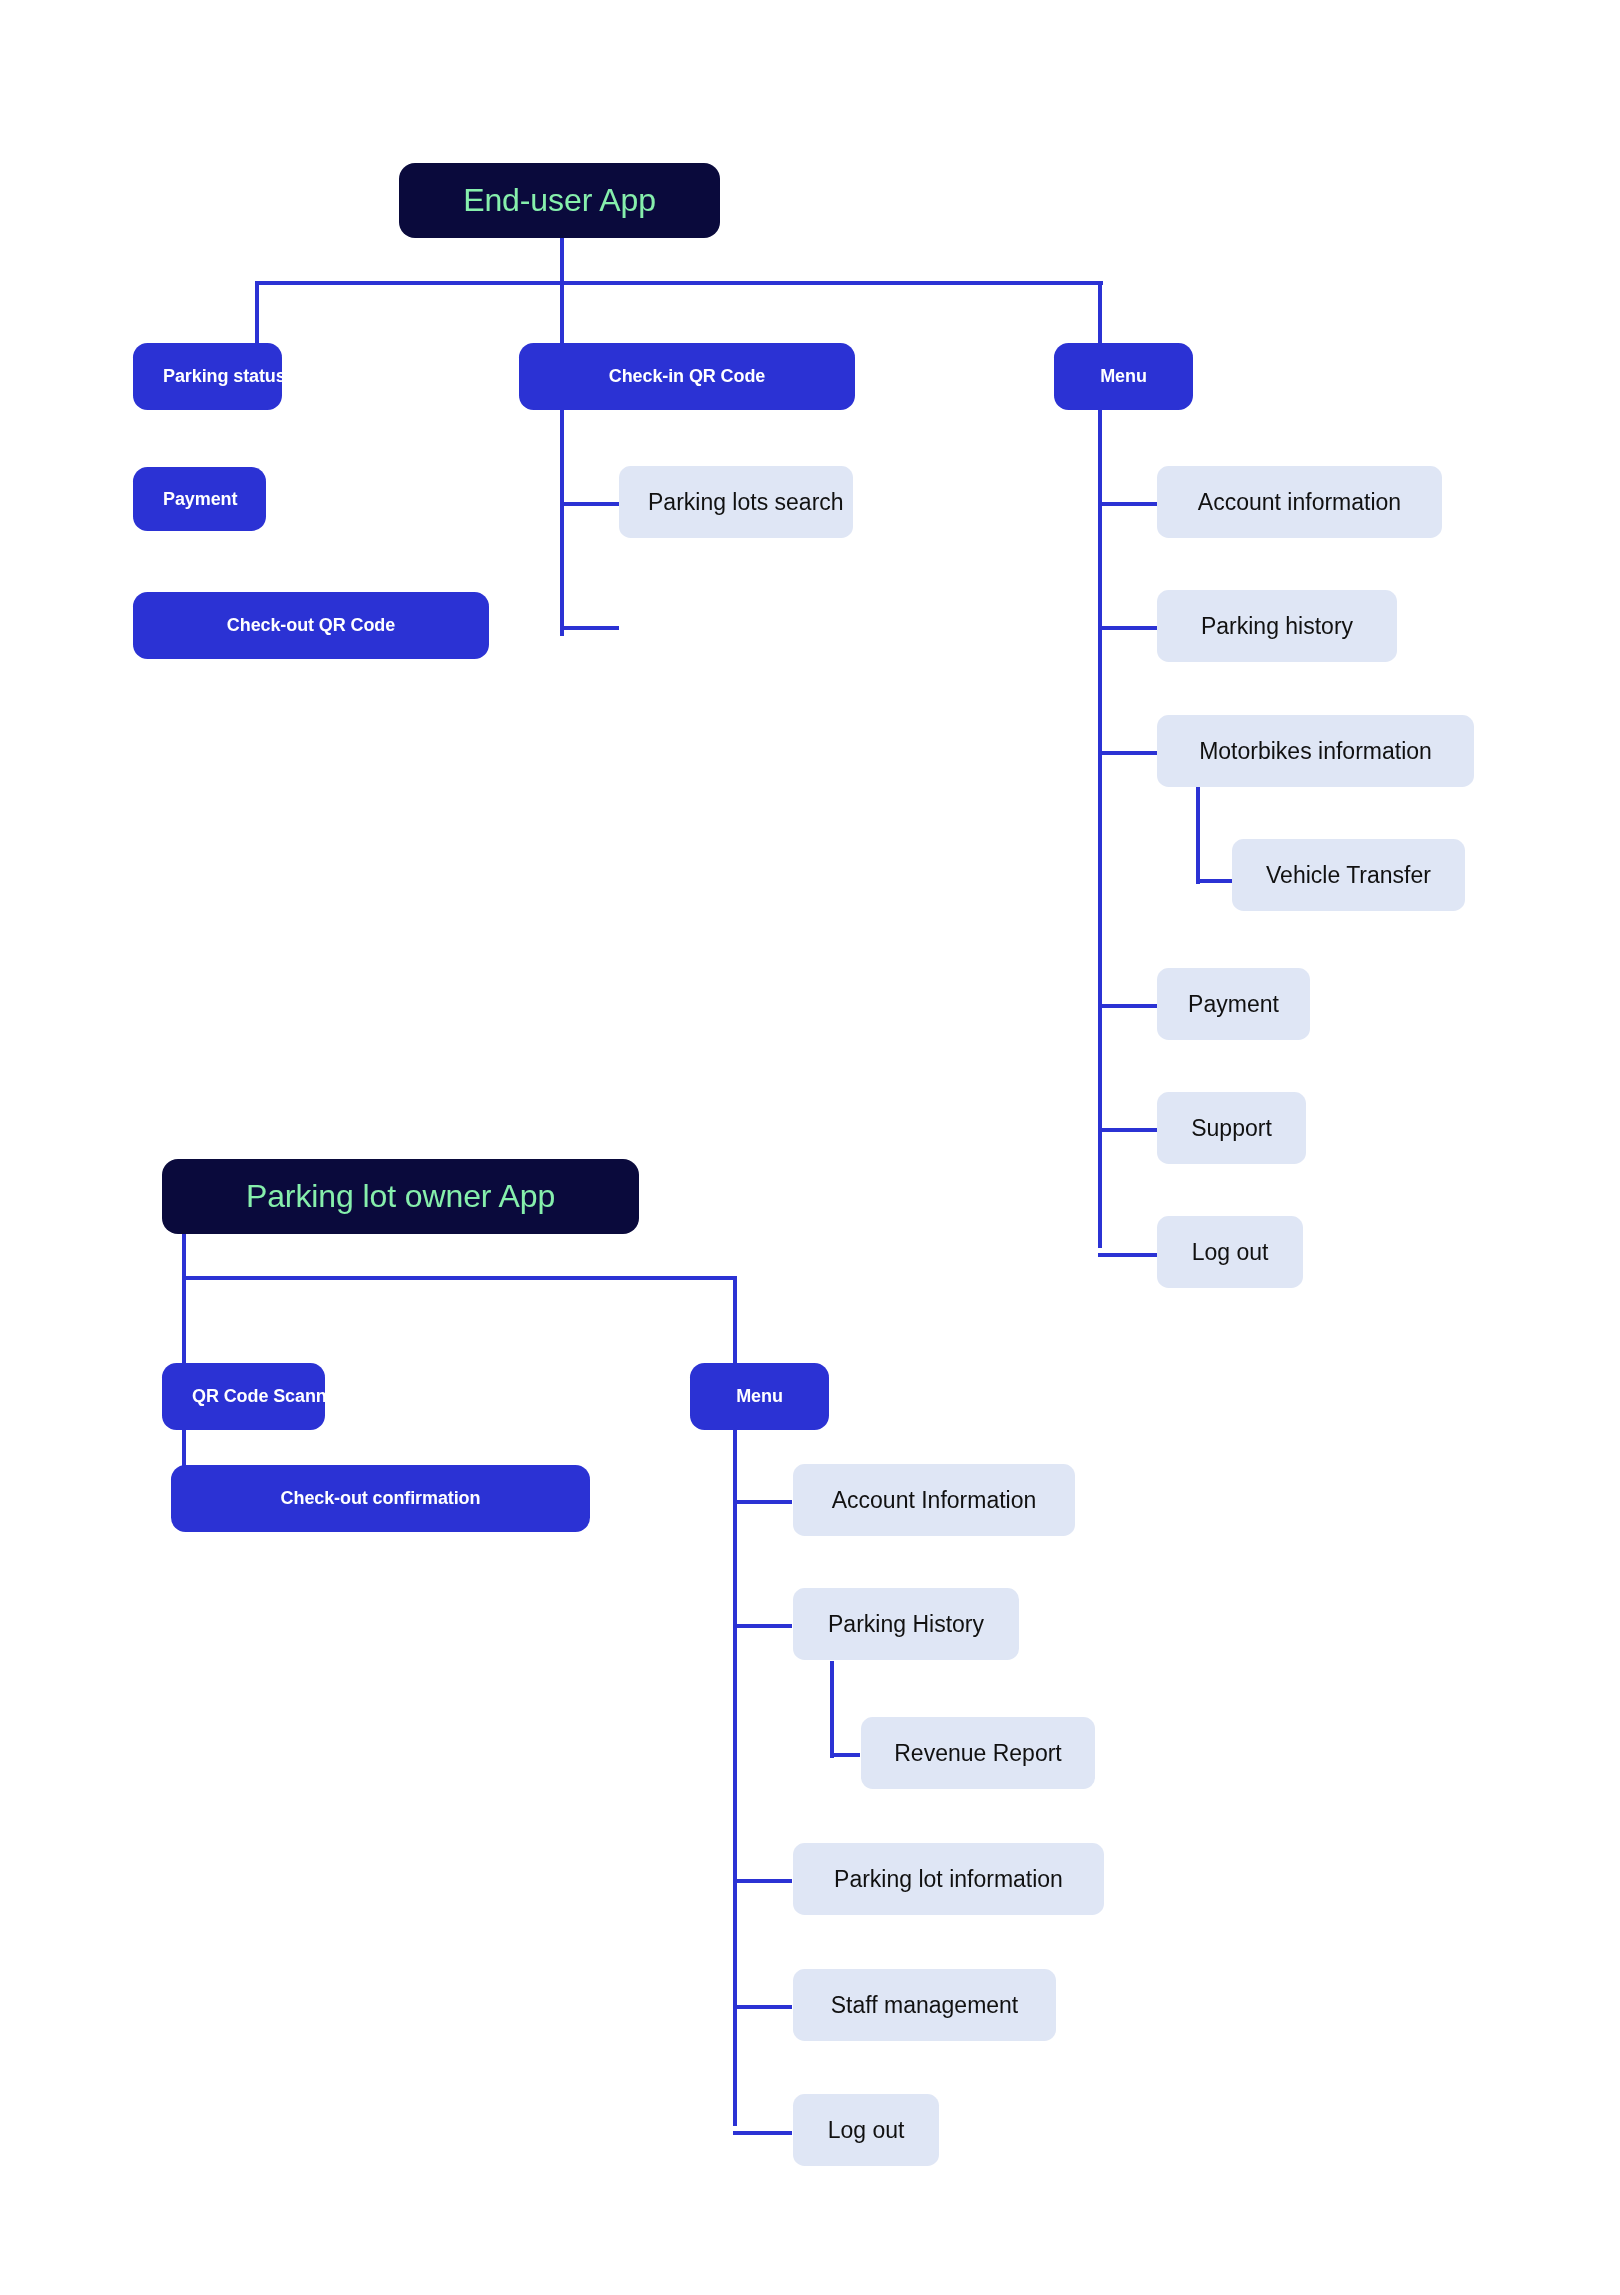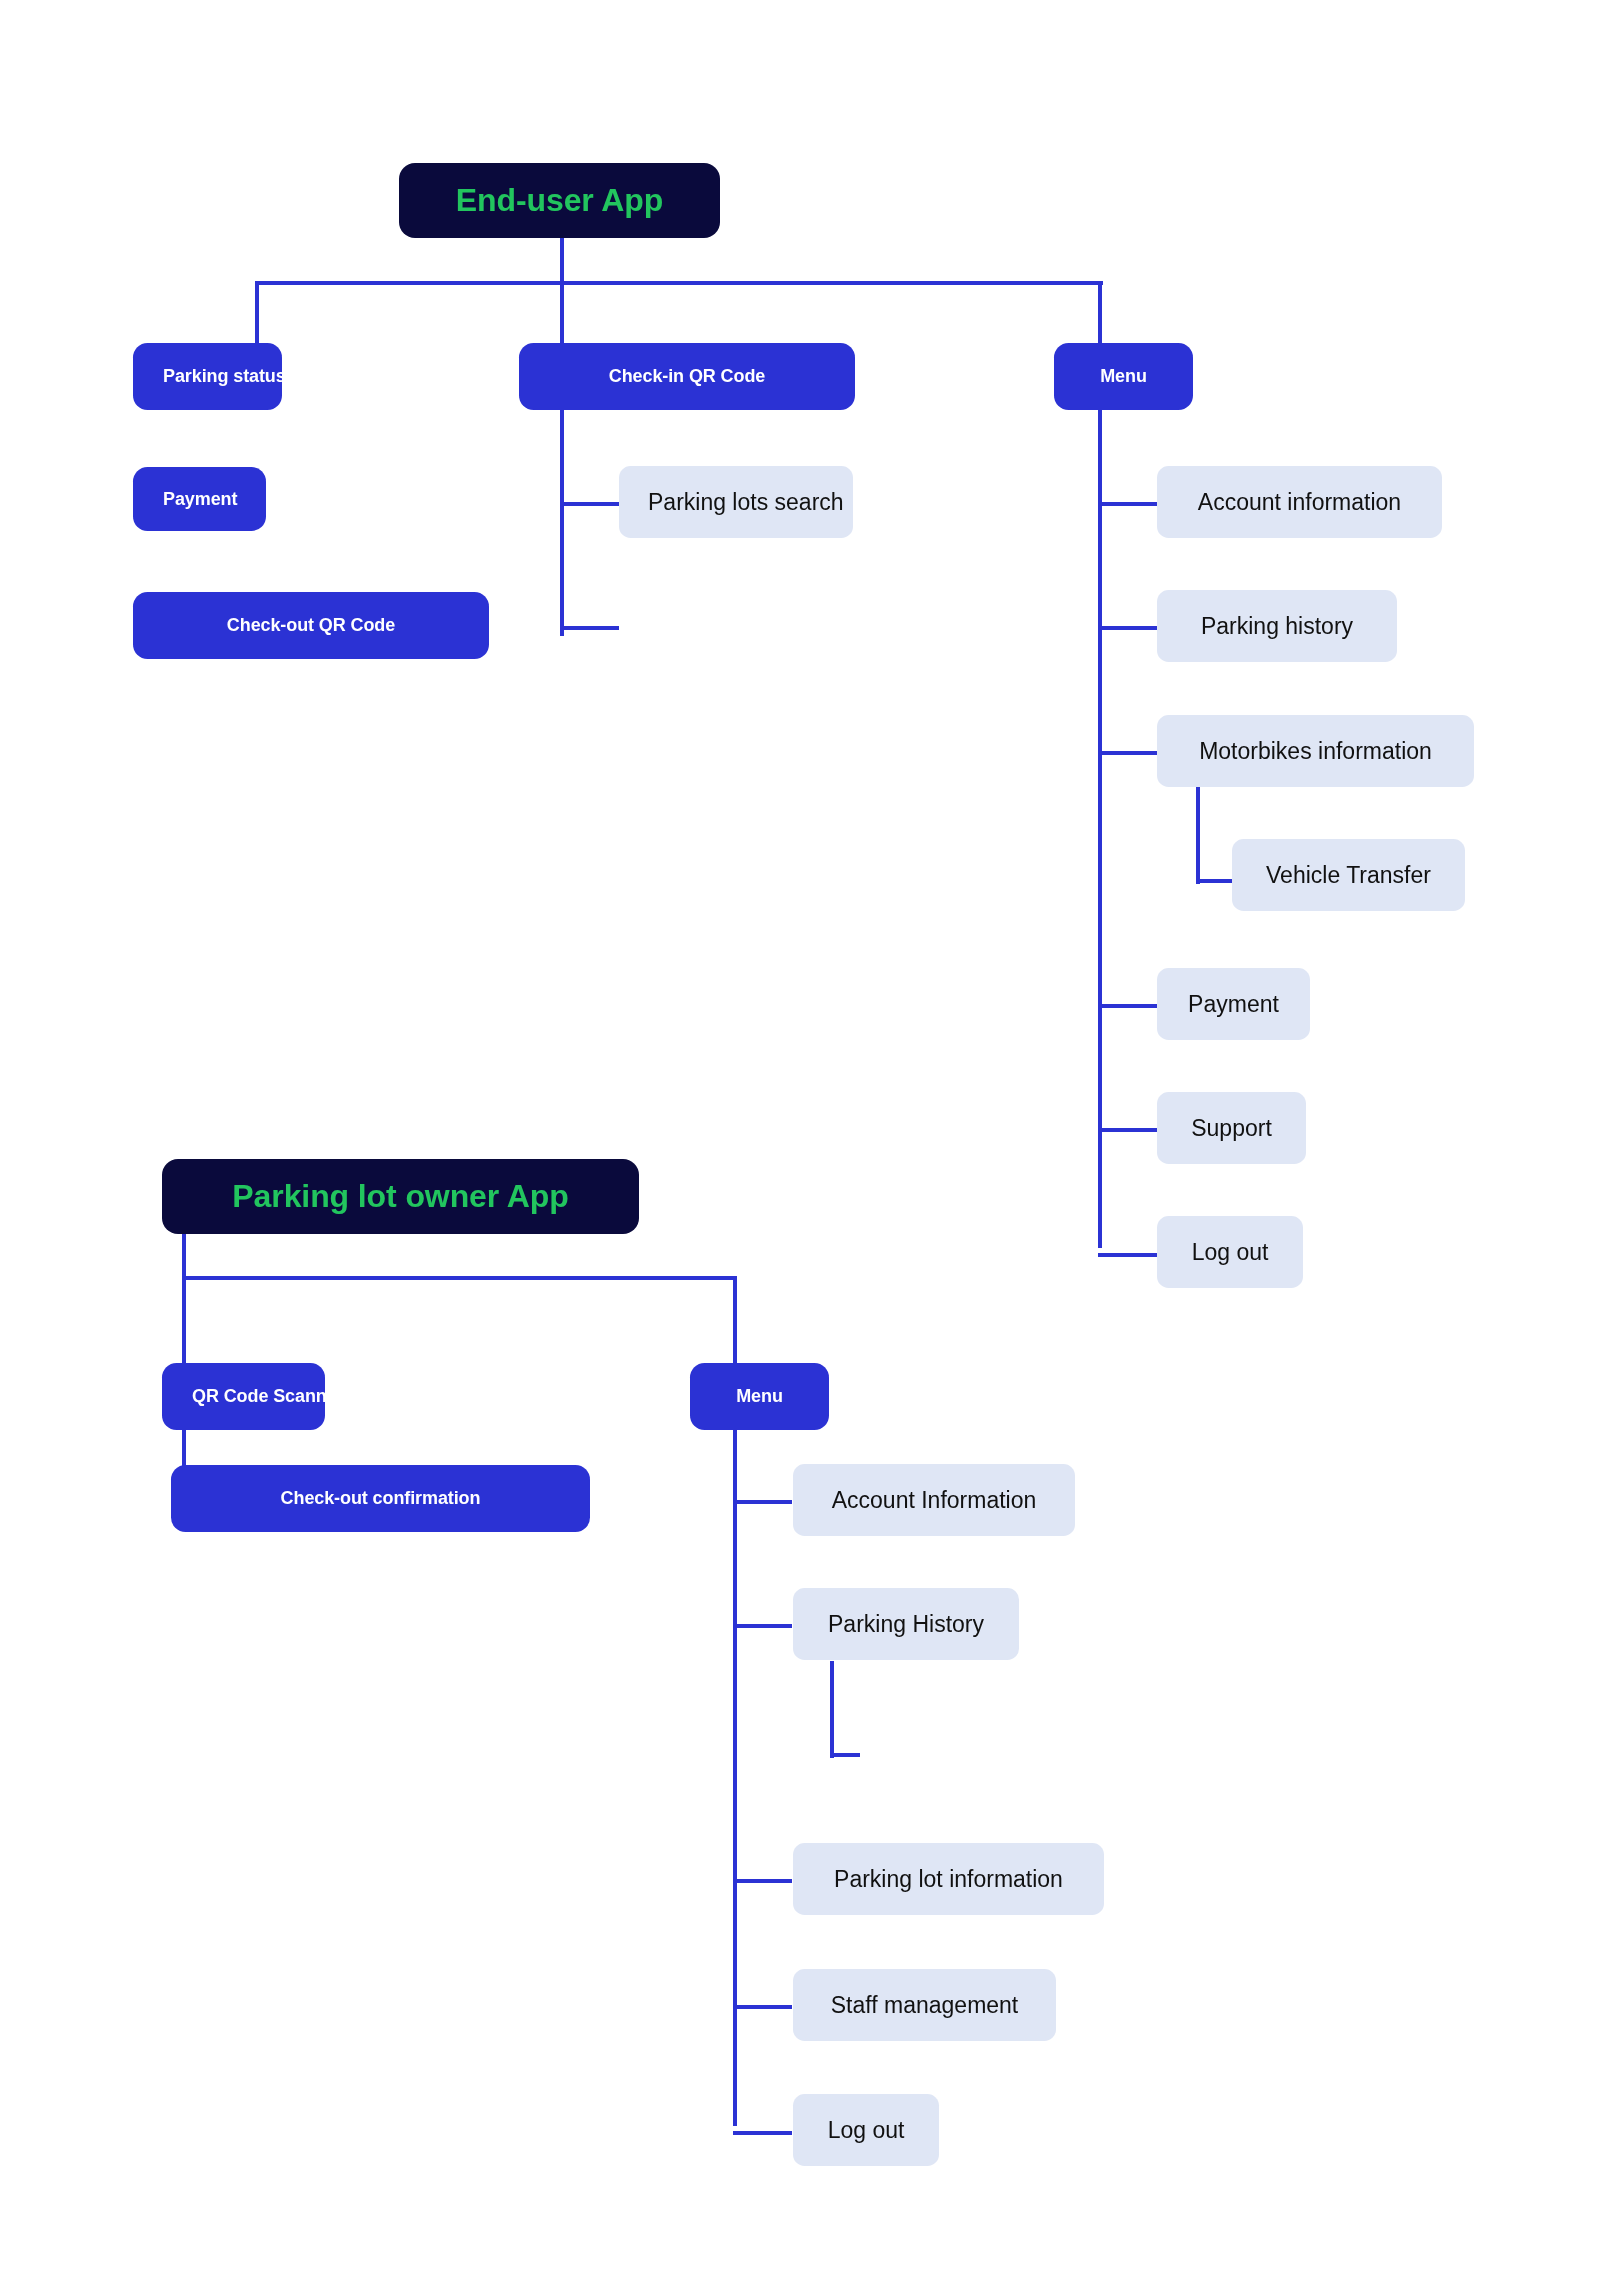--- a/index.html
+++ b/index.html
@@ -34,23 +34,23 @@
   }
 
   
   .node.root {
     background: #0A0A3C;
     border-radius: 16px;
     padding: 0 26px;
     justify-content: center;
   }
   .node.root .lbl {
-    color: #22c55e;
+    color: #86efac;
     font-size: 32px;
-    font-weight: bold;
+    font-weight: normal;
     letter-spacing: -0.1px;
     text-align: center;
   }
 
   
   .node.primary {
     background: #2B32D4;
     border-radius: 14.5px;
     padding: 0 30px;
     justify-content: center;
@@ -191,20 +191,23 @@
     <span class="lbl">Account Information</span>
   </div>
 
   <div class="conn h" style="left:733px; top:1624px; width:59px;"></div>
   <div class="node leaf" style="left:793px; top:1588px; width:226px; height:72px;">
     <span class="lbl">Parking History</span>
   </div>
 
   <div class="conn v" style="left:830px; top:1661px; height:97px;"></div>
   <div class="conn h" style="left:830px; top:1753px; width:30px;"></div>
+  <div class="node leaf" style="left:861px; top:1717px; width:234px; height:72px;">
+    <span class="lbl">Revenue Report</span>
+  </div>
 
   <div class="conn h" style="left:733px; top:1879px; width:59px;"></div>
   <div class="node leaf" style="left:793px; top:1843px; width:311px; height:72px;">
     <span class="lbl">Parking lot information</span>
   </div>
 
   <div class="conn h" style="left:733px; top:2005px; width:59px;"></div>
   <div class="node leaf" style="left:793px; top:1969px; width:263px; height:72px;">
     <span class="lbl">Staff management</span>
   </div>

